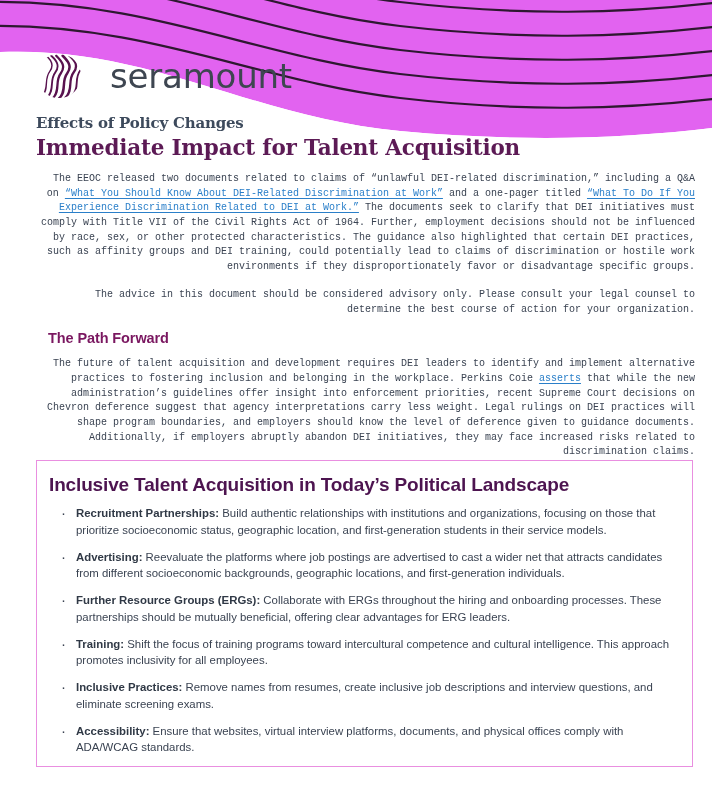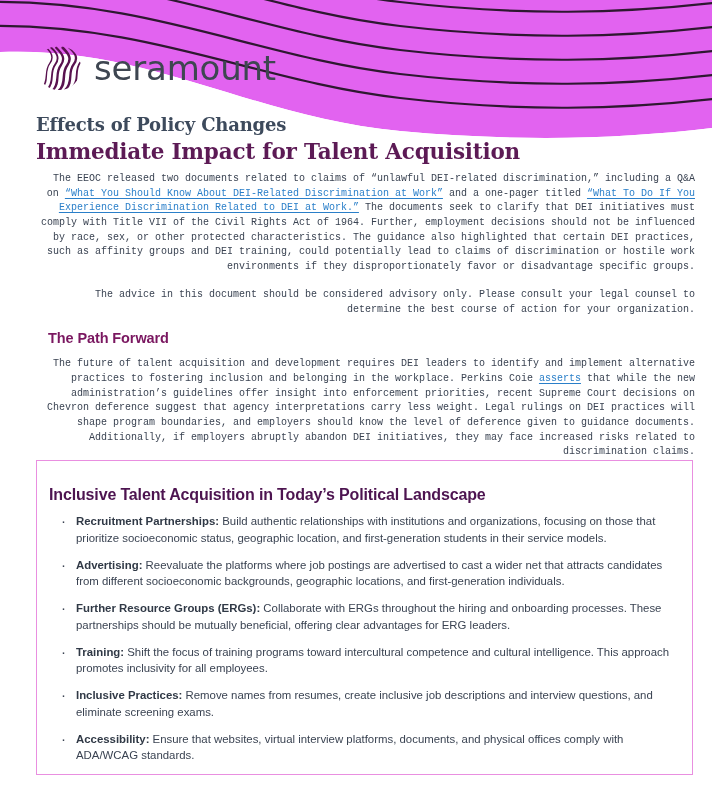--- a/index.html
+++ b/index.html
@@ -31,24 +31,24 @@
     pointer-events: none;
   }
   .header-wave svg {
     display: block;
   }
 
   
   .logo-row {
     position: absolute;
     left: 36px;
-    top: 44px;
+    top: 52px;
     display: flex;
     align-items: center;
-    gap: 12px;
+    gap: 28px;
     height: 48px;
   }
   .logo-mark {
     width: 46px;
     height: 46px;
     flex: 0 0 auto;
     display: block;
   }
   .logo-word {
     font-family: "DejaVu Sans", sans-serif;
@@ -62,21 +62,21 @@
 
   
   .title-block {
     position: absolute;
     left: 36px;
     top: 114px;
     width: 660px;
   }
   .title-line1 {
     font-family: "DejaVu Serif", serif;
-    font-size: 18px;
+    font-size: 15px;
     font-weight: 700;
     color: #3d4a5c;
     line-height: 1.26;
     letter-spacing: -0.2px;
     white-space: nowrap;
   }
   .title-line2 {
     font-family: "DejaVu Serif", serif;
     font-size: 21.5px;
     font-weight: 700;
@@ -124,23 +124,23 @@
     position: absolute;
     left: 36px;
     top: 460px;
     width: 657px;
     border: 1.5px solid #e98fe0;
     box-sizing: border-box;
     background: #ffffff;
     padding: 9px 12px 10px 12px;
   }
   .callout-title {
-    margin: 16px 0 9px 0;
-    font-family: "Liberation Sans", sans-serif;
-    font-size: 16px;
+    margin: 4px 0 9px 0;
+    font-family: "Liberation Sans", sans-serif;
+    font-size: 19px;
     font-weight: 700;
     color: #4d1450;
     letter-spacing: -0.15px;
   }
   ul.callout-list {
     list-style: none;
     margin: 0;
     padding: 0;
   }
   ul.callout-list li {

